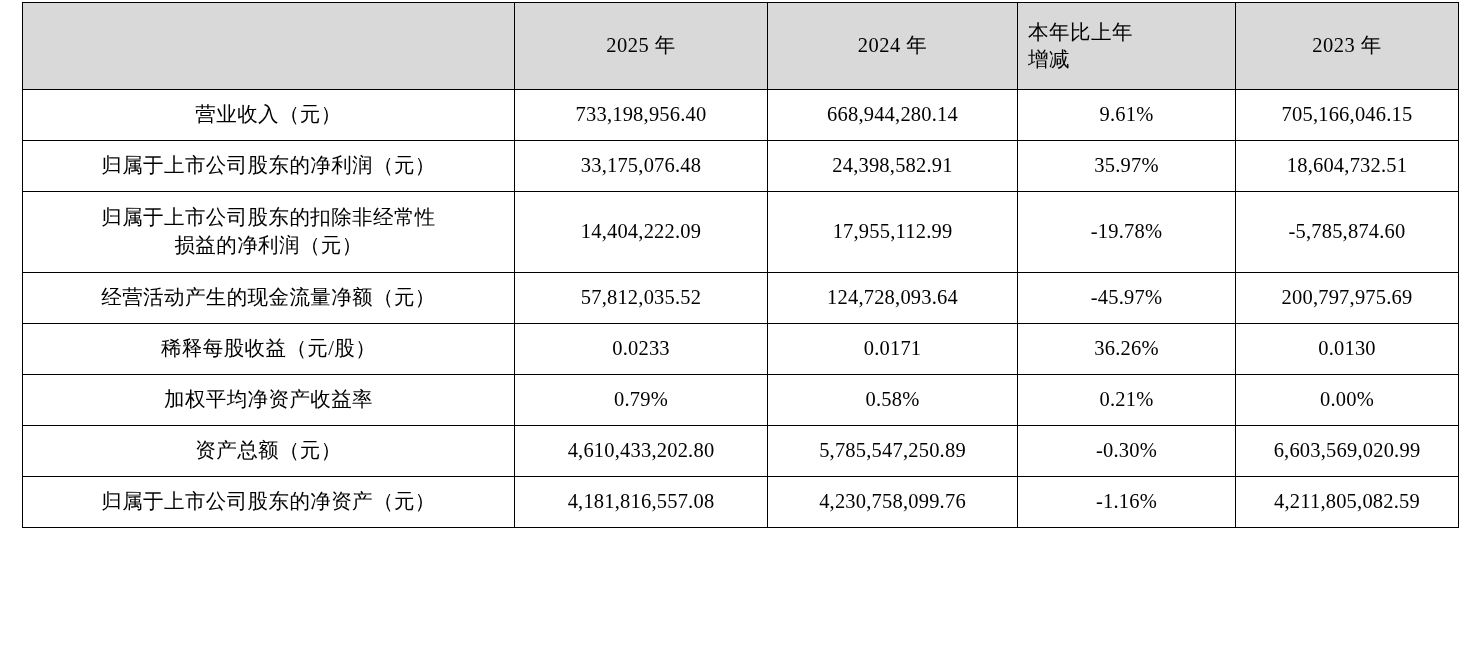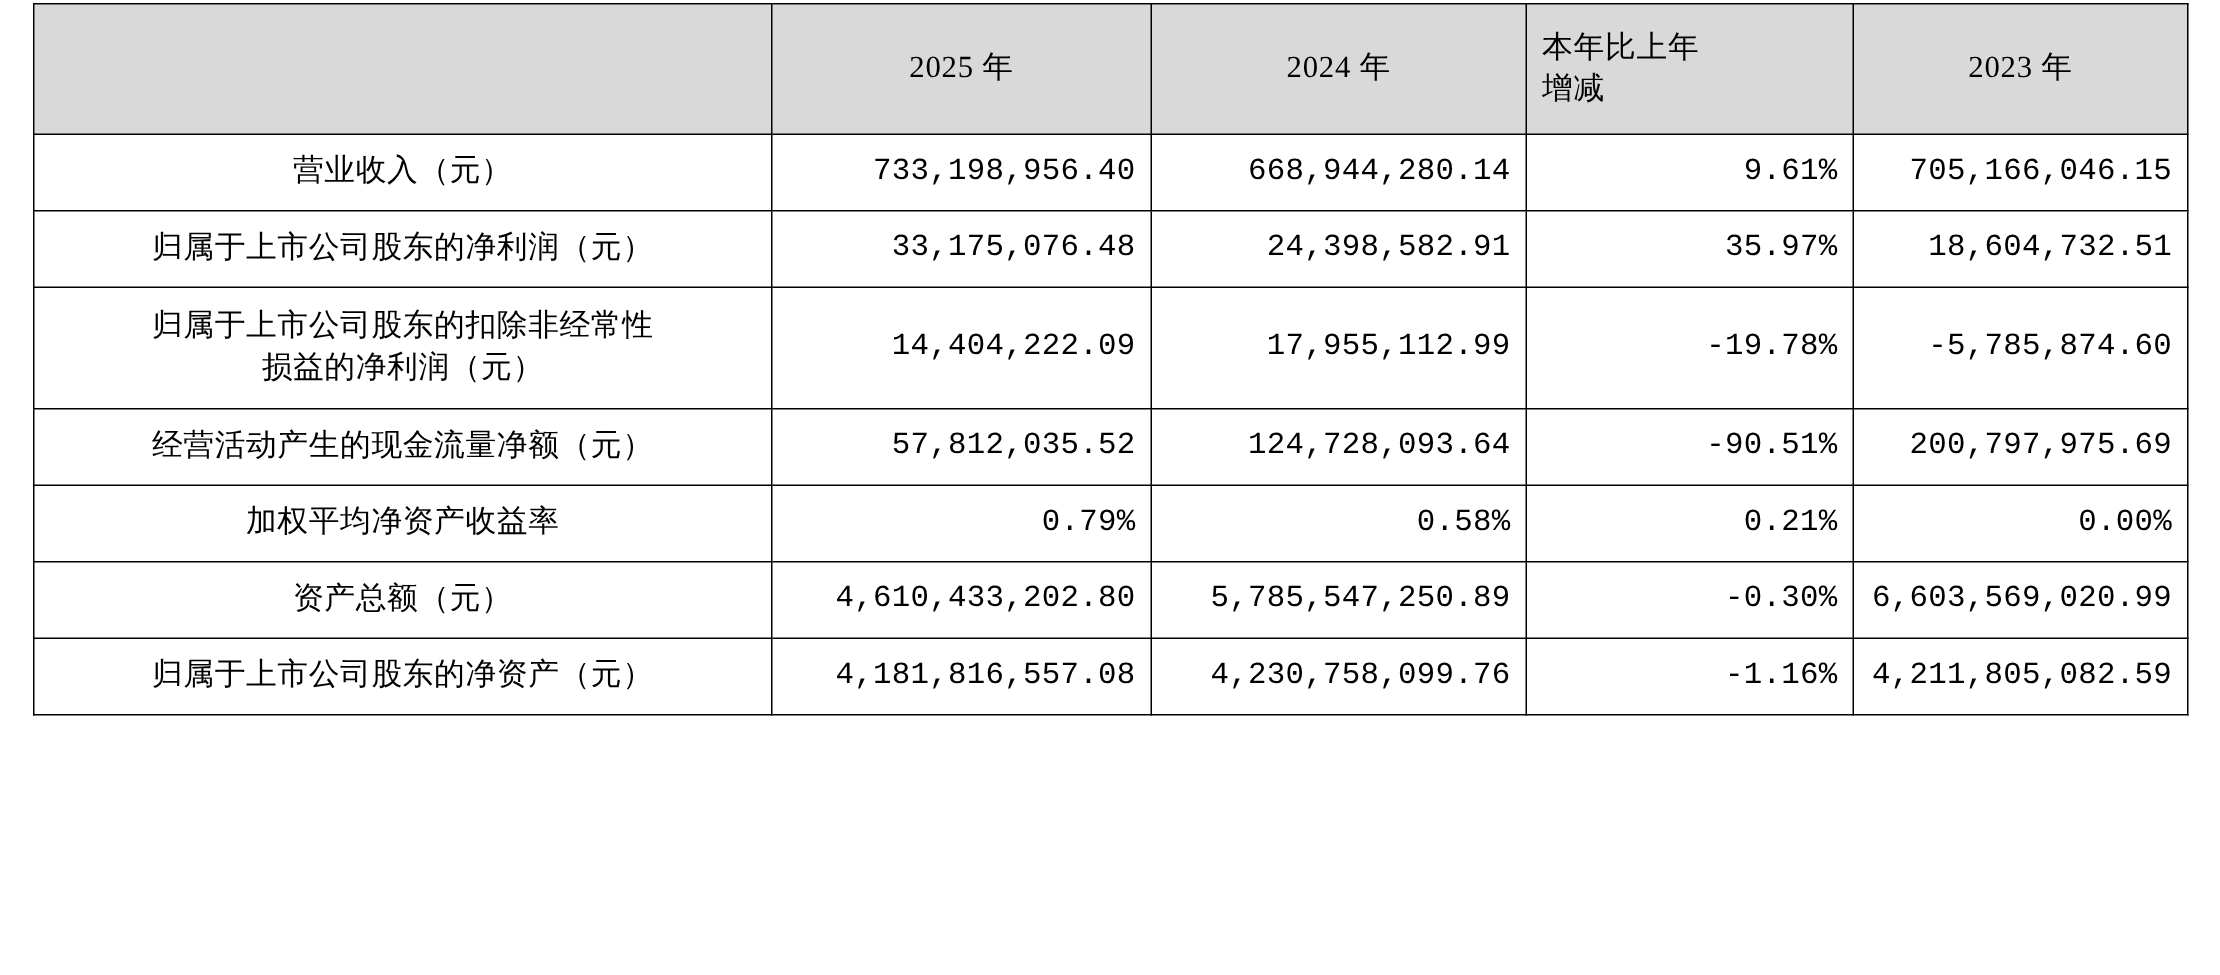--- a/index.html
+++ b/index.html
@@ -39,23 +39,22 @@
     font-size: 20.5px;
     line-height: 1.35;
     vertical-align: middle;
     word-break: break-word;
   }
   td.label {
     text-align: center;
     letter-spacing: 0.4px;
   }
   td.num {
-    text-align: right;
+    text-align: center;
     letter-spacing: 0.2px;
-    font-family: Liberation Mono, monospace;
   }
   tr.head td {
     background: #d9d9d9;
     text-align: center;
     vertical-align: middle;
     height: 74px;
     letter-spacing: 0.5px;
   }
   tr.head td.corner {
     background: #d9d9d9;
@@ -122,25 +121,32 @@
         <td class="num">14,404,222.09</td>
         <td class="num">17,955,112.99</td>
         <td class="num">-19.78%</td>
         <td class="num">-5,785,874.60</td>
       </tr>
 
       <tr class="body">
         <td class="label">经营活动产生的现金流量净额（元）</td>
         <td class="num">57,812,035.52</td>
         <td class="num">124,728,093.64</td>
-        <td class="num">-90.51%</td>
+        <td class="num">-45.97%</td>
         <td class="num">200,797,975.69</td>
       </tr>
 
 
+      <tr class="body">
+        <td class="label">稀释每股收益（元/股）</td>
+        <td class="num">0.0233</td>
+        <td class="num">0.0171</td>
+        <td class="num">36.26%</td>
+        <td class="num">0.0130</td>
+      </tr>
 
       <tr class="body">
         <td class="label">加权平均净资产收益率</td>
         <td class="num">0.79%</td>
         <td class="num">0.58%</td>
         <td class="num">0.21%</td>
         <td class="num">0.00%</td>
       </tr>
 
 

